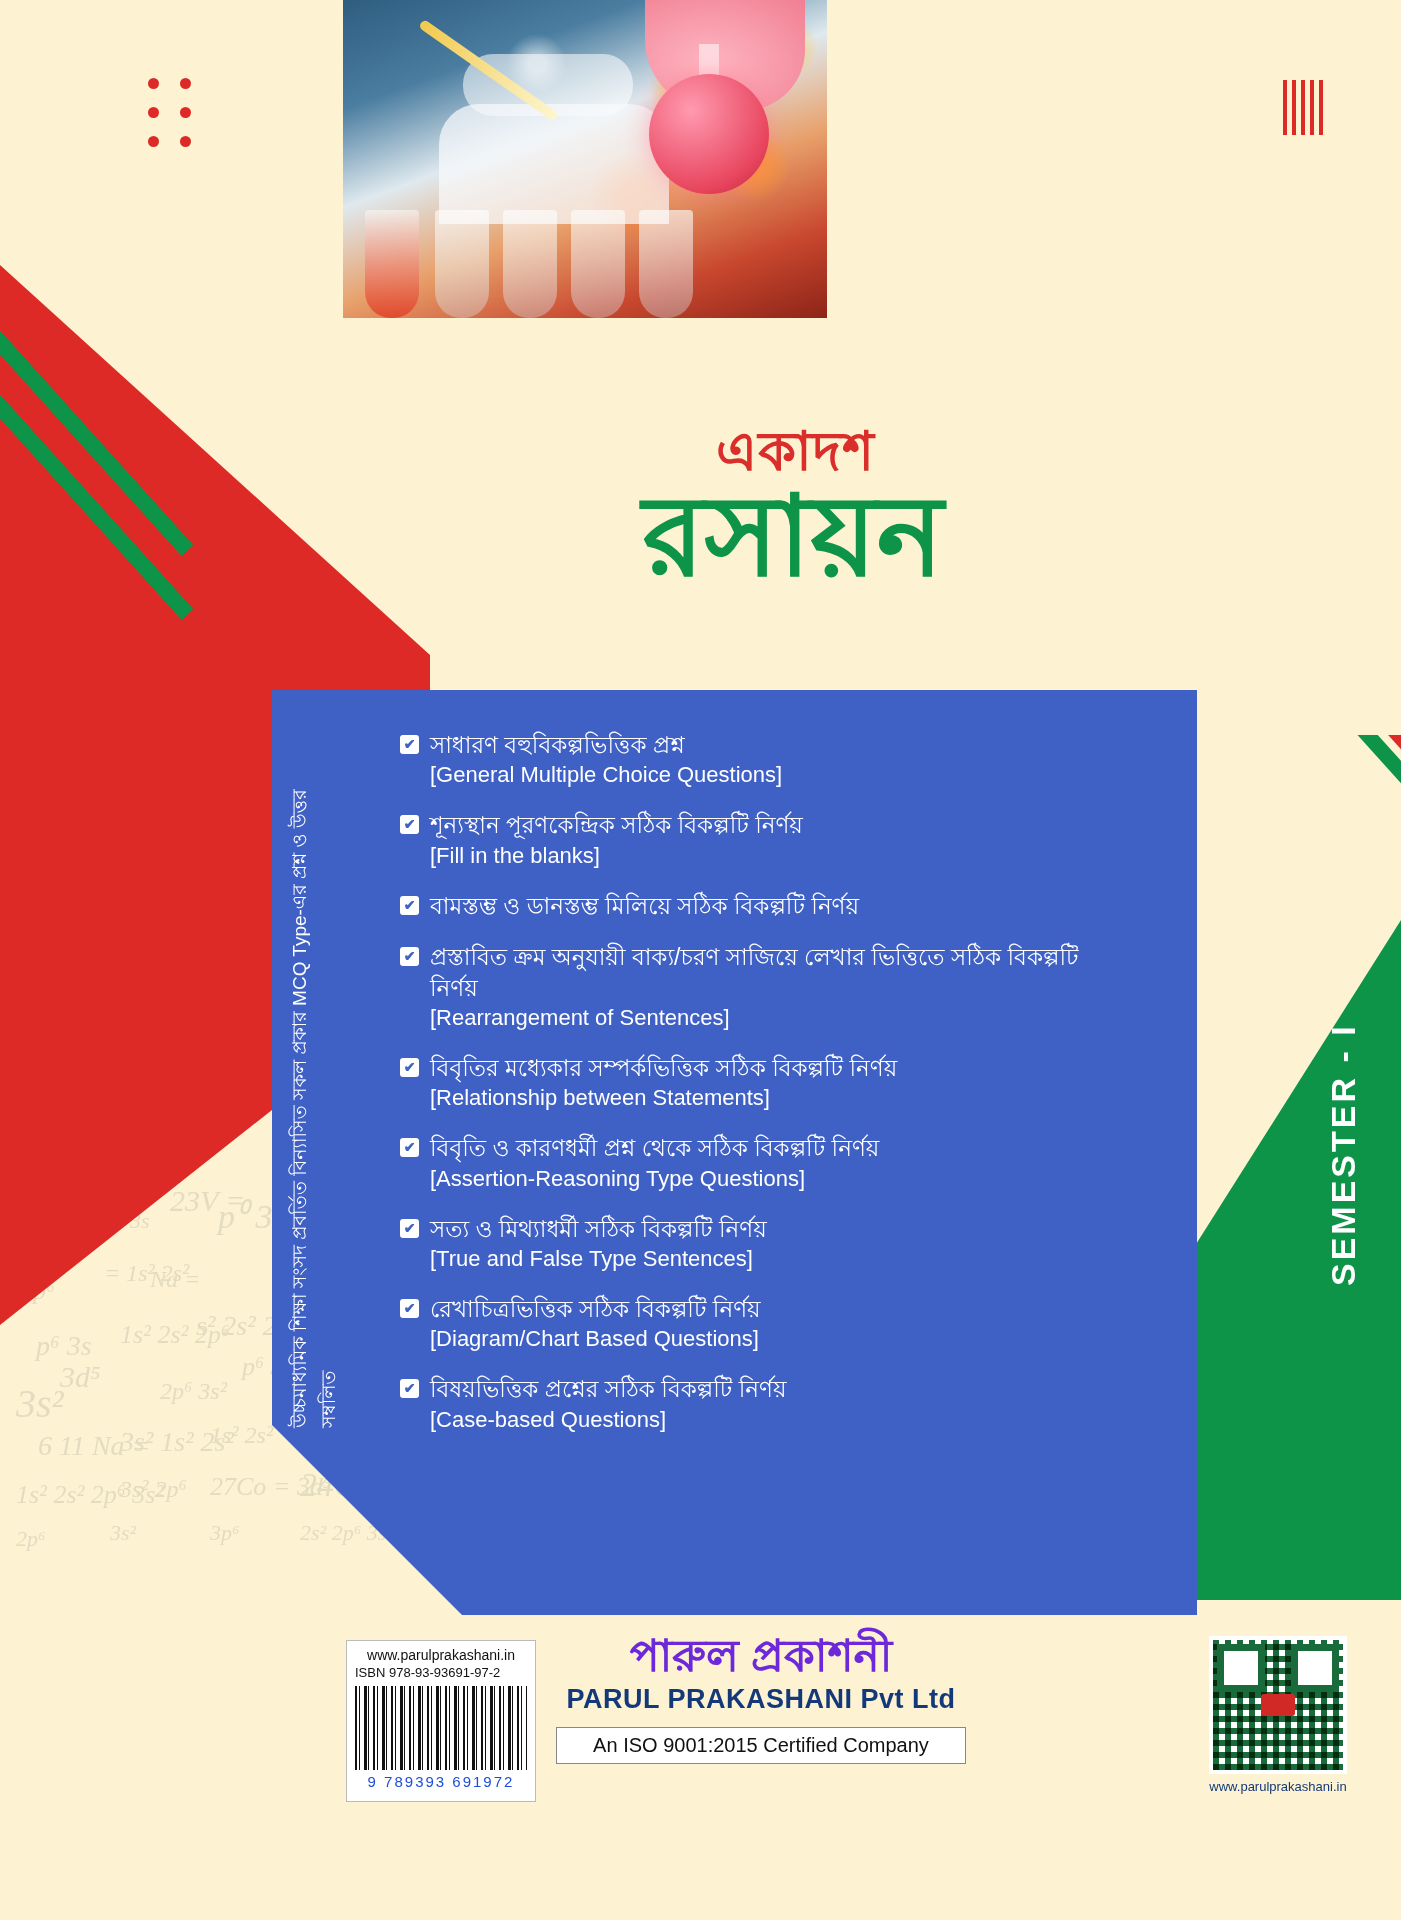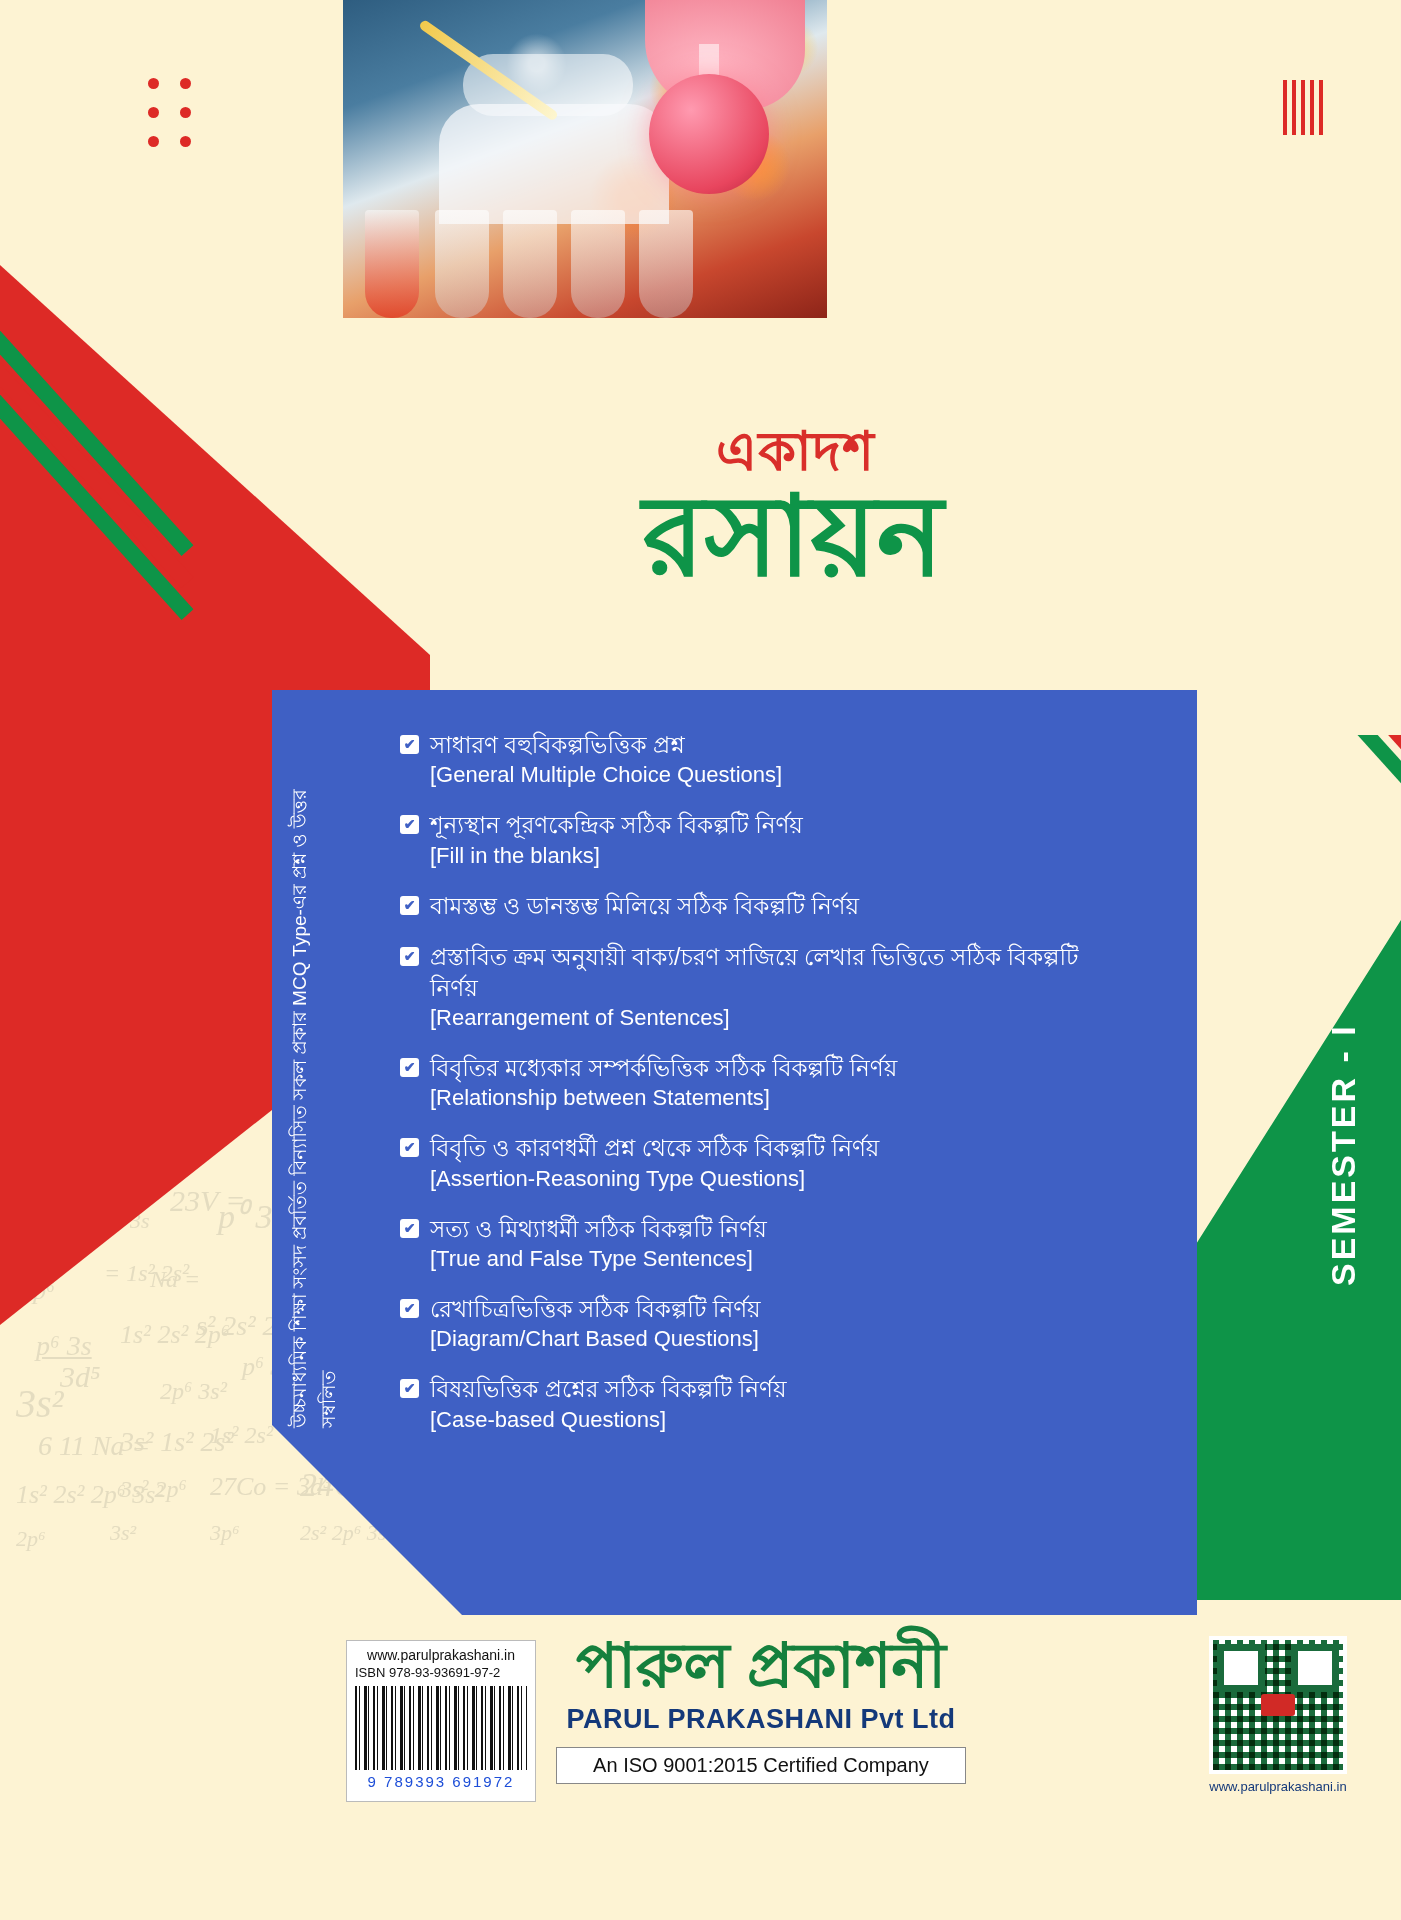--- a/index.html
+++ b/index.html
@@ -354,22 +354,22 @@
   }
 
   .publisher {
     position: absolute;
     left: 556px;
     top: 1632px;
     width: 410px;
     text-align: center;
   }
   .pub-bn {
-    color: #15803d;
-    font-size: 62px;
+    color: #6d28d9;
+    font-size: 44px;
     font-weight: bold;
     line-height: 1.1;
   }
   .pub-en {
     color: #14397a;
     font-size: 27px;
     font-weight: bold;
     letter-spacing: 0.5px;
     margin-top: 4px;
   }
@@ -439,21 +439,21 @@
       <span style="left: 88px; top: 196px; font-size: 24px;">12w=6w²</span>
       <span style="left: 10px; top: 206px; font-size: 26px;">6 3d³</span>
       <span style="left: 150px; top: 142px; font-size: 20px;">s² 2s² 2p⁶ 3s¹</span>
       <span style="left: 14px; top: 256px; font-size: 24px;">2s² 2p⁶</span>
       <span style="left: 130px; top: 248px; font-size: 22px;">3s</span>
       <span style="left: 170px; top: 224px; font-size: 30px;">23V =</span>
       <span style="left: 218px; top: 232px; font-size: 34px;">p⁰ 3s</span>
       <span style="left: 20px; top: 316px; font-size: 26px;">2p⁶</span>
       <span style="left: 104px; top: 300px; font-size: 24px;">= 1s² 2s²</span>
       <span style="left: 150px; top: 306px; font-size: 24px;">Na =</span>
-      <span style="left: 36px; top: 370px; font-size: 28px; text-decoration: underline;">p⁶ 3s</span>
+      <span style="left: 36px; top: 370px; font-size: 28px;">p⁶ 3s</span>
       <span style="left: 120px; top: 360px; font-size: 26px;">1s² 2s² 2p⁶</span>
       <span style="left: 196px; top: 350px; font-size: 28px;">s² 2s² 2</span>
       <span style="left: 16px; top: 420px; font-size: 40px;">3s²</span>
       <span style="left: 160px; top: 418px; font-size: 24px;">2p⁶ 3s²</span>
       <span style="left: 242px; top: 392px; font-size: 26px;">p⁶ 3d² 4s²</span>
       <span style="left: 320px; top: 398px; font-size: 26px;">1s² 2s² 2p⁶ 3s²</span>
       <span style="left: 38px; top: 470px; font-size: 28px;">6 11 Na =</span>
       <span style="left: 120px; top: 466px; font-size: 28px;">3s² 1s² 2s²</span>
       <span style="left: 210px; top: 462px; font-size: 24px;">1s² 2s²</span>
       <span style="left: 16px; top: 520px; font-size: 26px;">1s² 2s² 2p⁶ 3s²</span>

